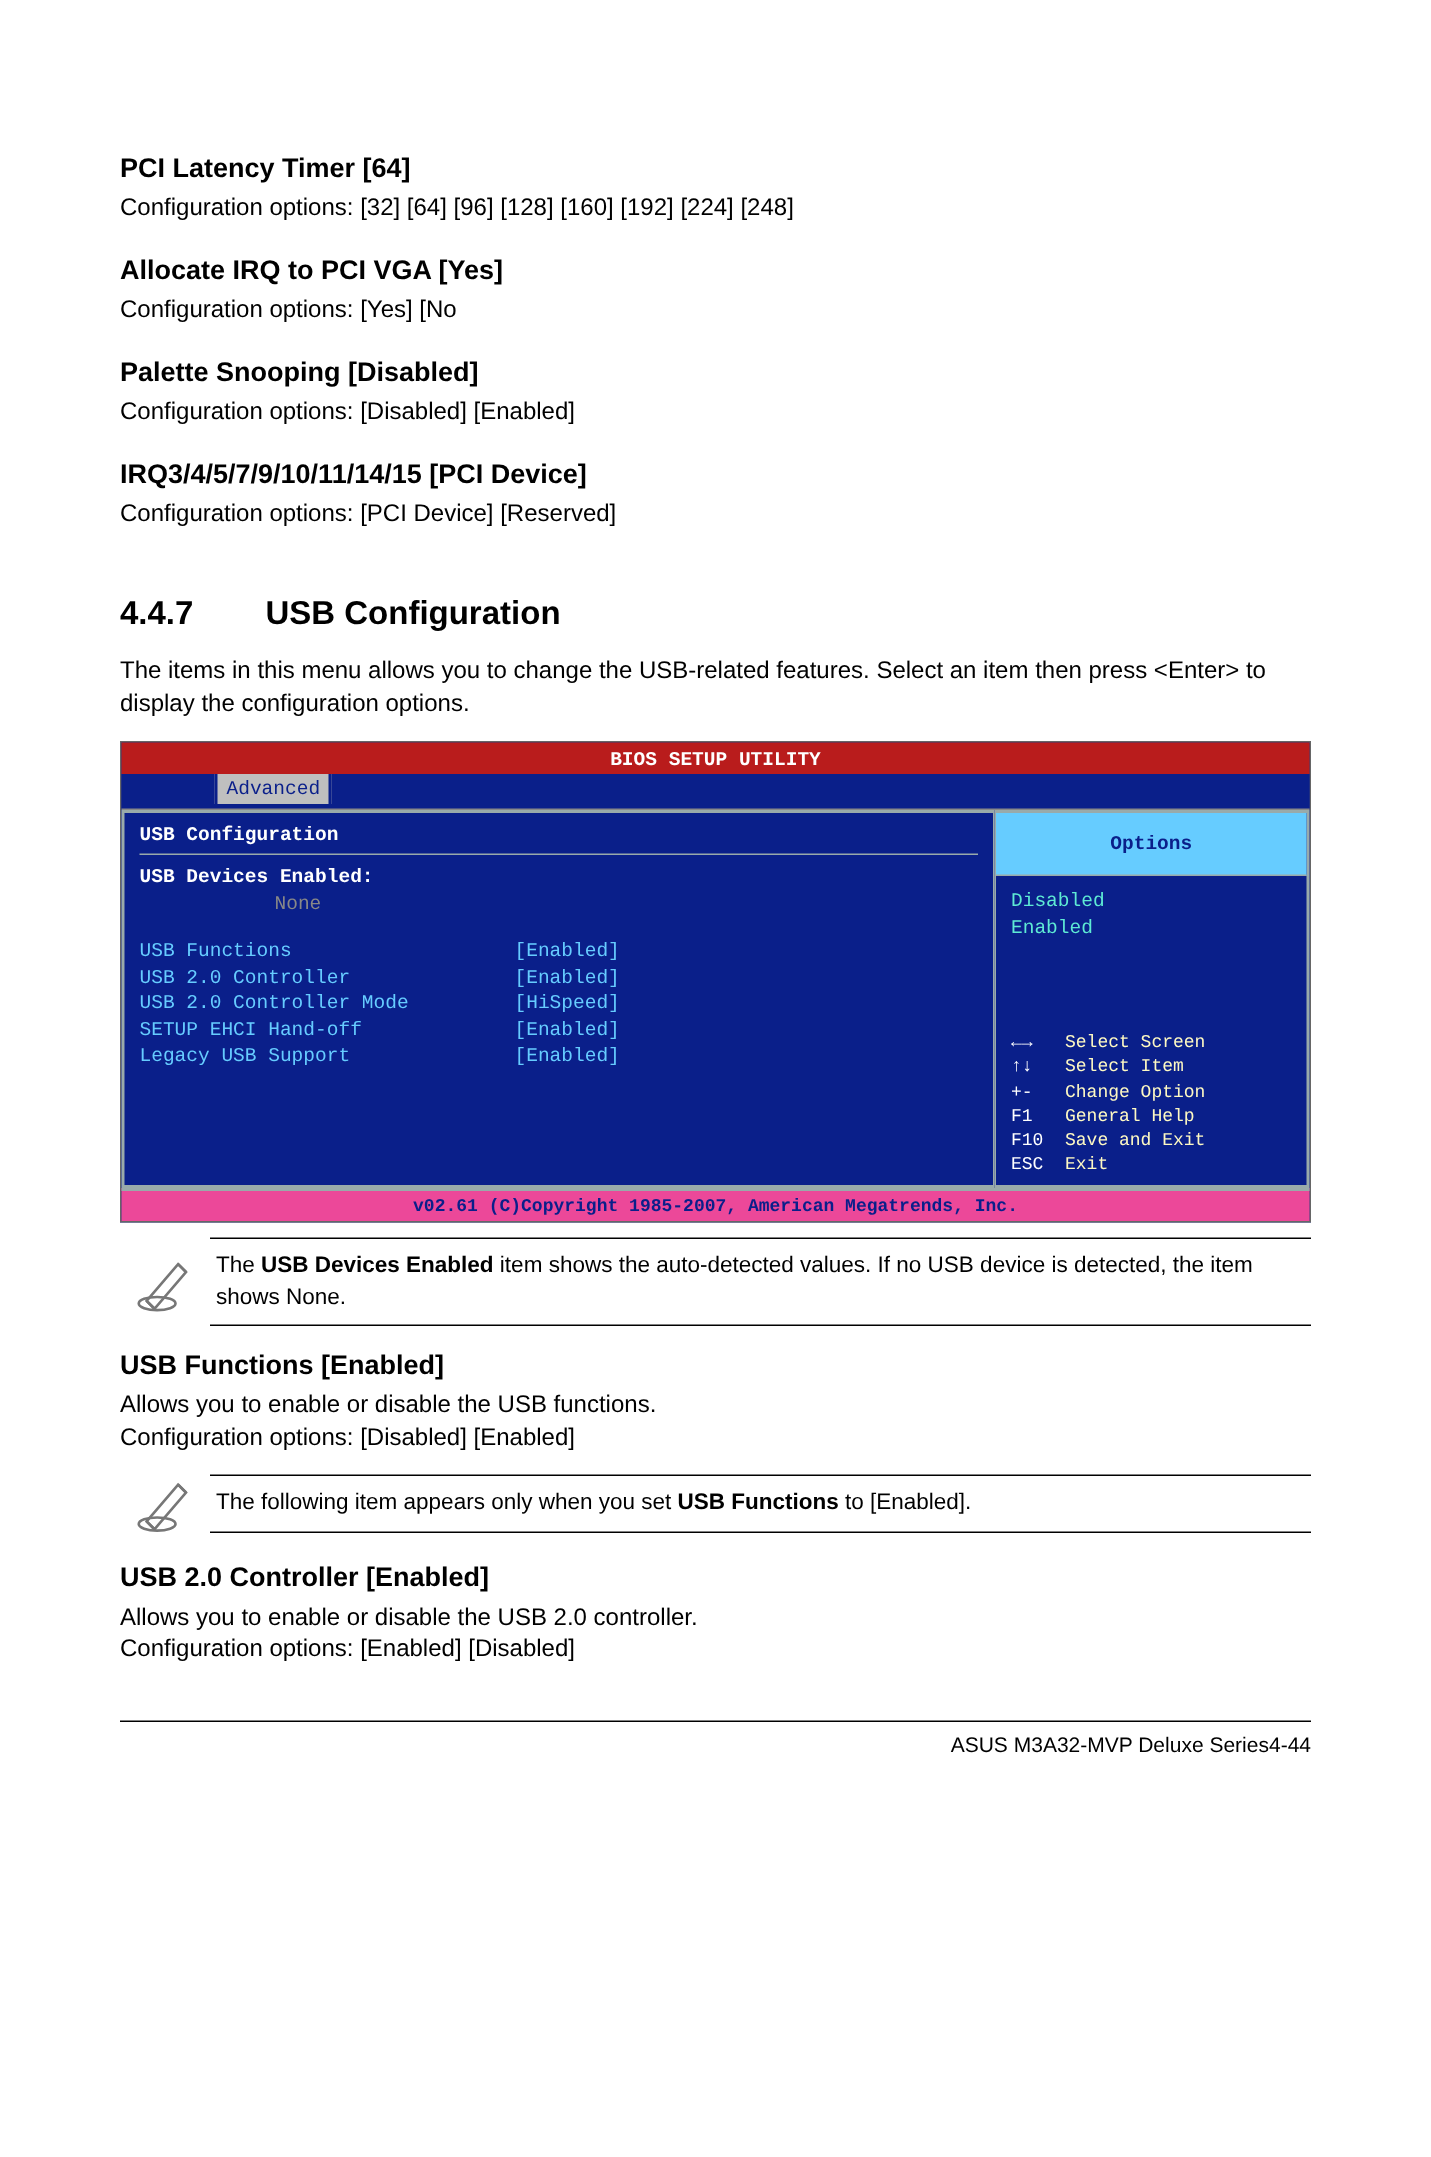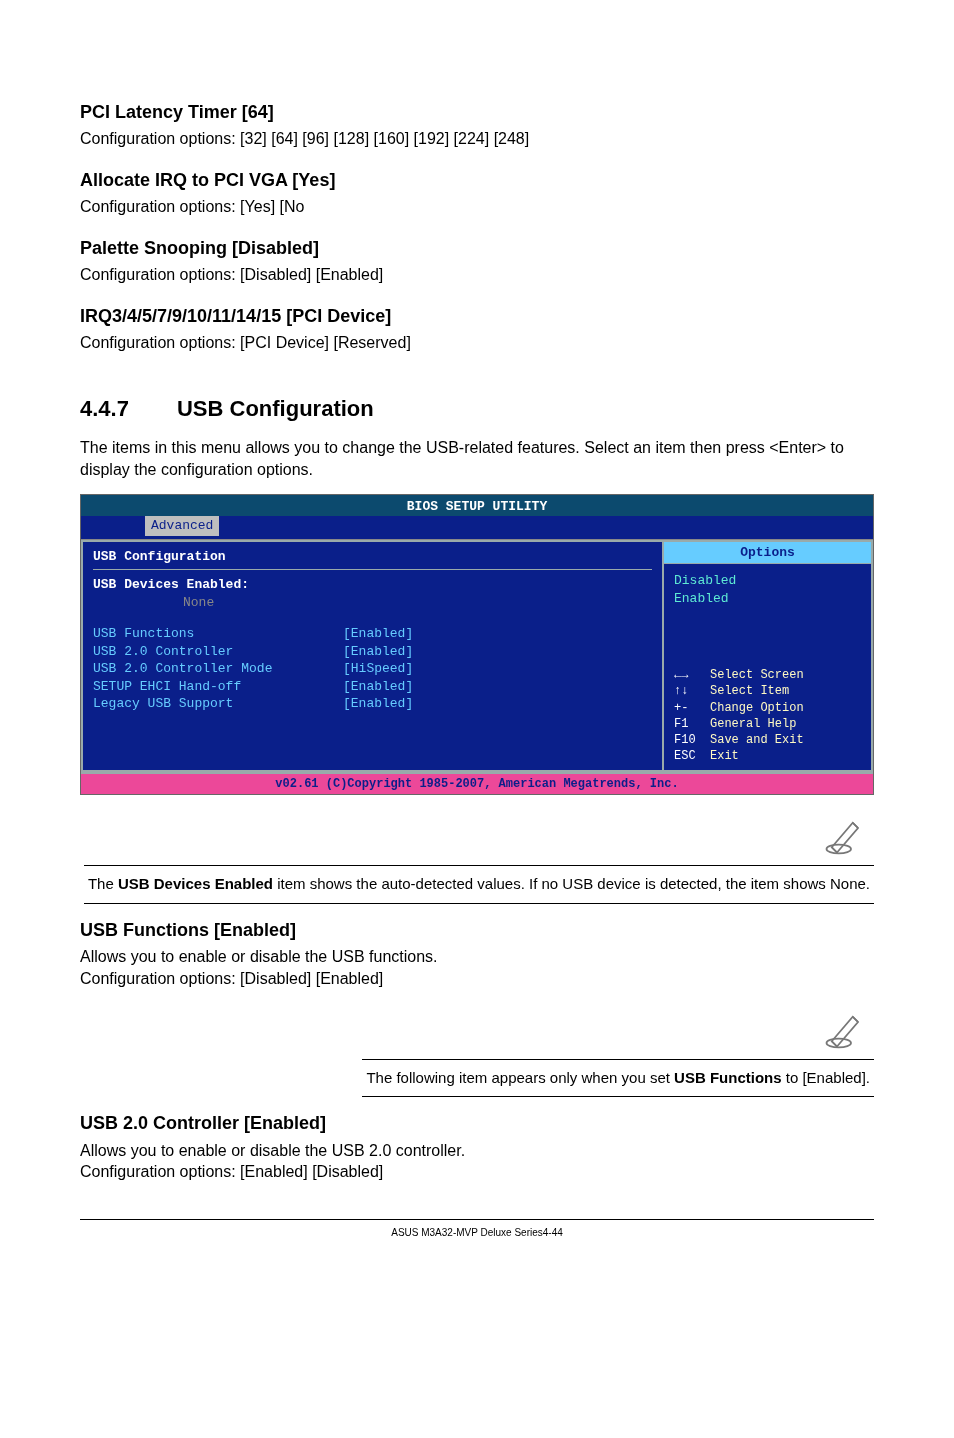--- a/index.html
+++ b/index.html
@@ -48,21 +48,21 @@
     background: #0a1f8a;
     font-family: "Courier New", monospace;
     font-size: 13px;
     color: #fff;
   }
   .bios-titlebar {
     text-align: center;
     color: #fff;
     font-weight: bold;
     padding: 3px 0 0 0;
-    background: #0c4a6e;
+    background: #b91c1c;
   }
   .bios-tabrow {
     background: #0a1f8a;
     padding: 0 0 3px 62px;
   }
   .bios-tab {
     display: inline-block;
     background: #bfbfbf;
     color: #0a1f8a;
     padding: 1px 6px;
@@ -106,21 +106,21 @@
   .bios-row { display: flex; }
   .bios-row .lbl { width: 250px; }
   .bios-row .val { color: #66ccff; }
 
   .opt-header {
     background: #6cf;
     color: #0a1f8a;
     text-align: center;
     font-weight: bold;
     margin: -6px -10px 8px -10px;
-    padding: 2px 0;
+    padding: 12px 0;
     border-bottom: 1px solid #9aa;
   }
   .opt-list { color: #5eead4; margin-bottom: 60px;}
   .keyhelp { color: #fff; font-size: 12px; }
   .keyhelp .k { color: #fff; display:inline-block; width:36px;}
   .keyhelp .d { color: #fef9c3; }
   .keyhelp .row { white-space: nowrap; }
 
   .bios-footer {
     background: #ec4899;
@@ -129,48 +129,47 @@
     font-family: "Courier New", monospace;
     font-size: 12px;
     padding: 2px 0;
     font-weight: bold;
     border-top: 2px solid #9aa;
   }
 
   
   .note-row {
     display: flex;
-    align-items: flex-end;
+    align-items: center;
     margin: 10px 0 14px 0;
-    flex-direction: column;
   }
   .note-row .icon {
     width: 60px;
     flex: 0 0 60px;
     display:flex;
     justify-content:center;
     align-items:center;
     height: 46px;
   }
   .note-row .icon svg { width: 42px; height: 42px; }
   .note-row .note-body {
     flex: 1 1 auto;
     border-top: 1px solid #000;
     border-bottom: 1px solid #000;
     padding: 8px 4px;
     font-size: 15px;
   }
 
   .page-footer {
     display: flex;
-    justify-content: center;
+    justify-content: flex-end;
     border-top: 1px solid #000;
     margin-top: 36px;
     padding-top: 6px;
-    font-size: 10px;
+    font-size: 14px;
   }
 </style>
 </head>
 <body>
 
 <h3 class="bold-heading">PCI Latency Timer [64]</h3>
 <p class="body-text">Configuration options: [32] [64] [96] [128] [160] [192] [224] [248]</p>
 
 <h3 class="bold-heading">Allocate IRQ to PCI VGA [Yes]</h3>
 <p class="body-text">Configuration options: [Yes] [No</p>

